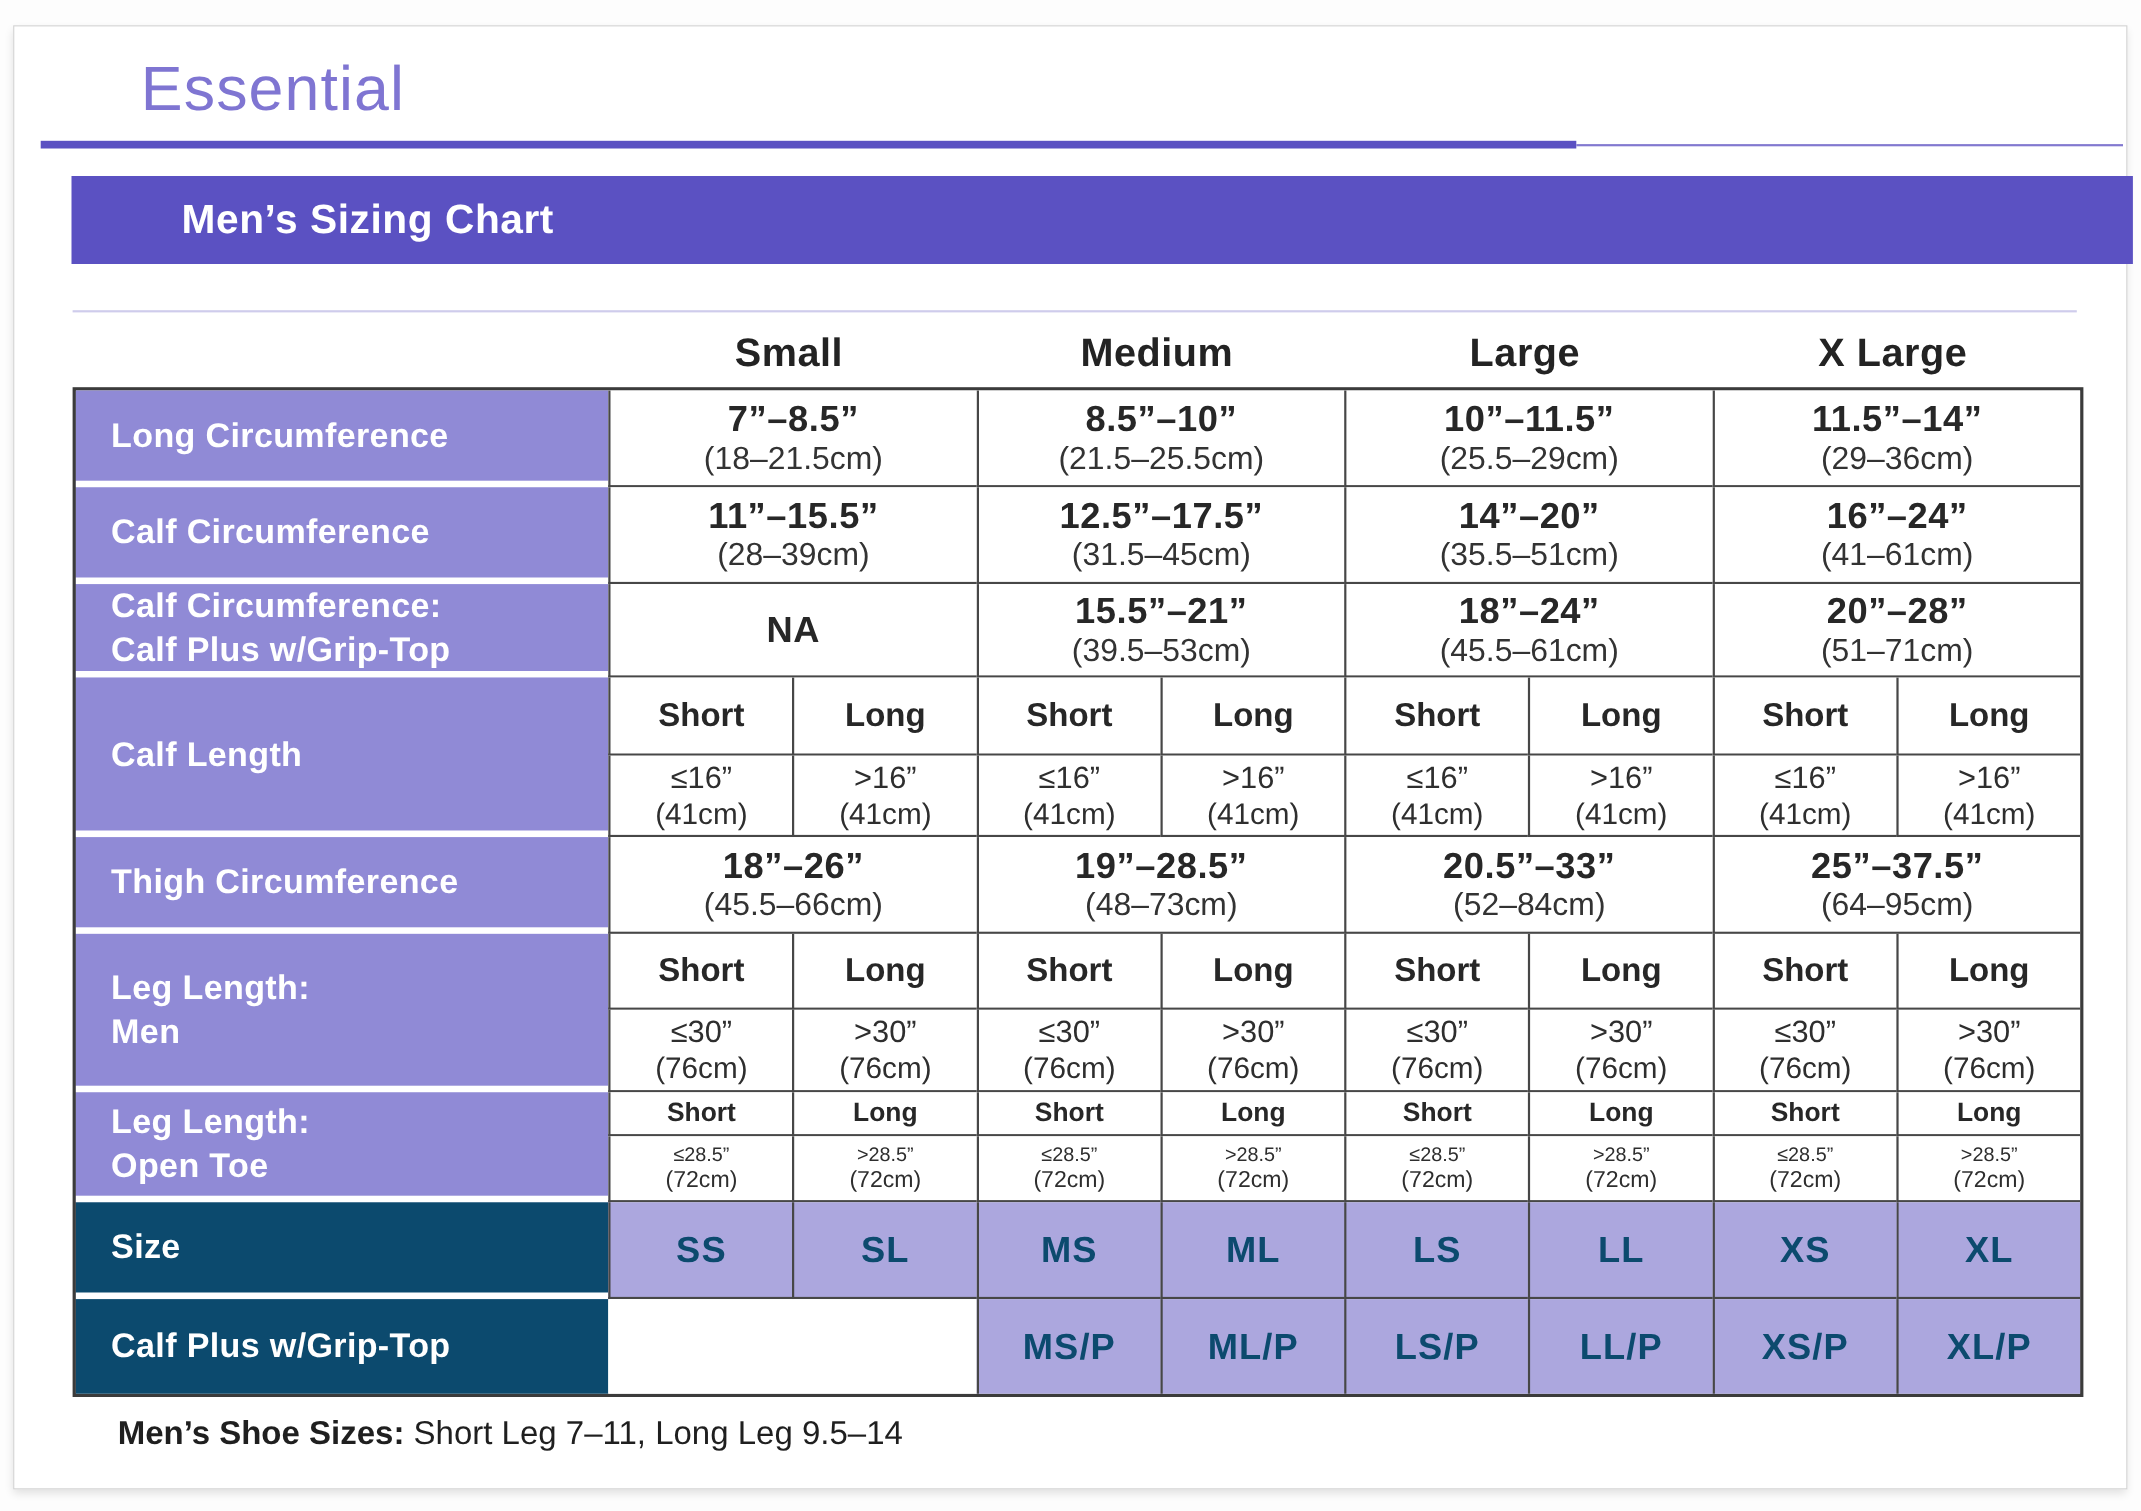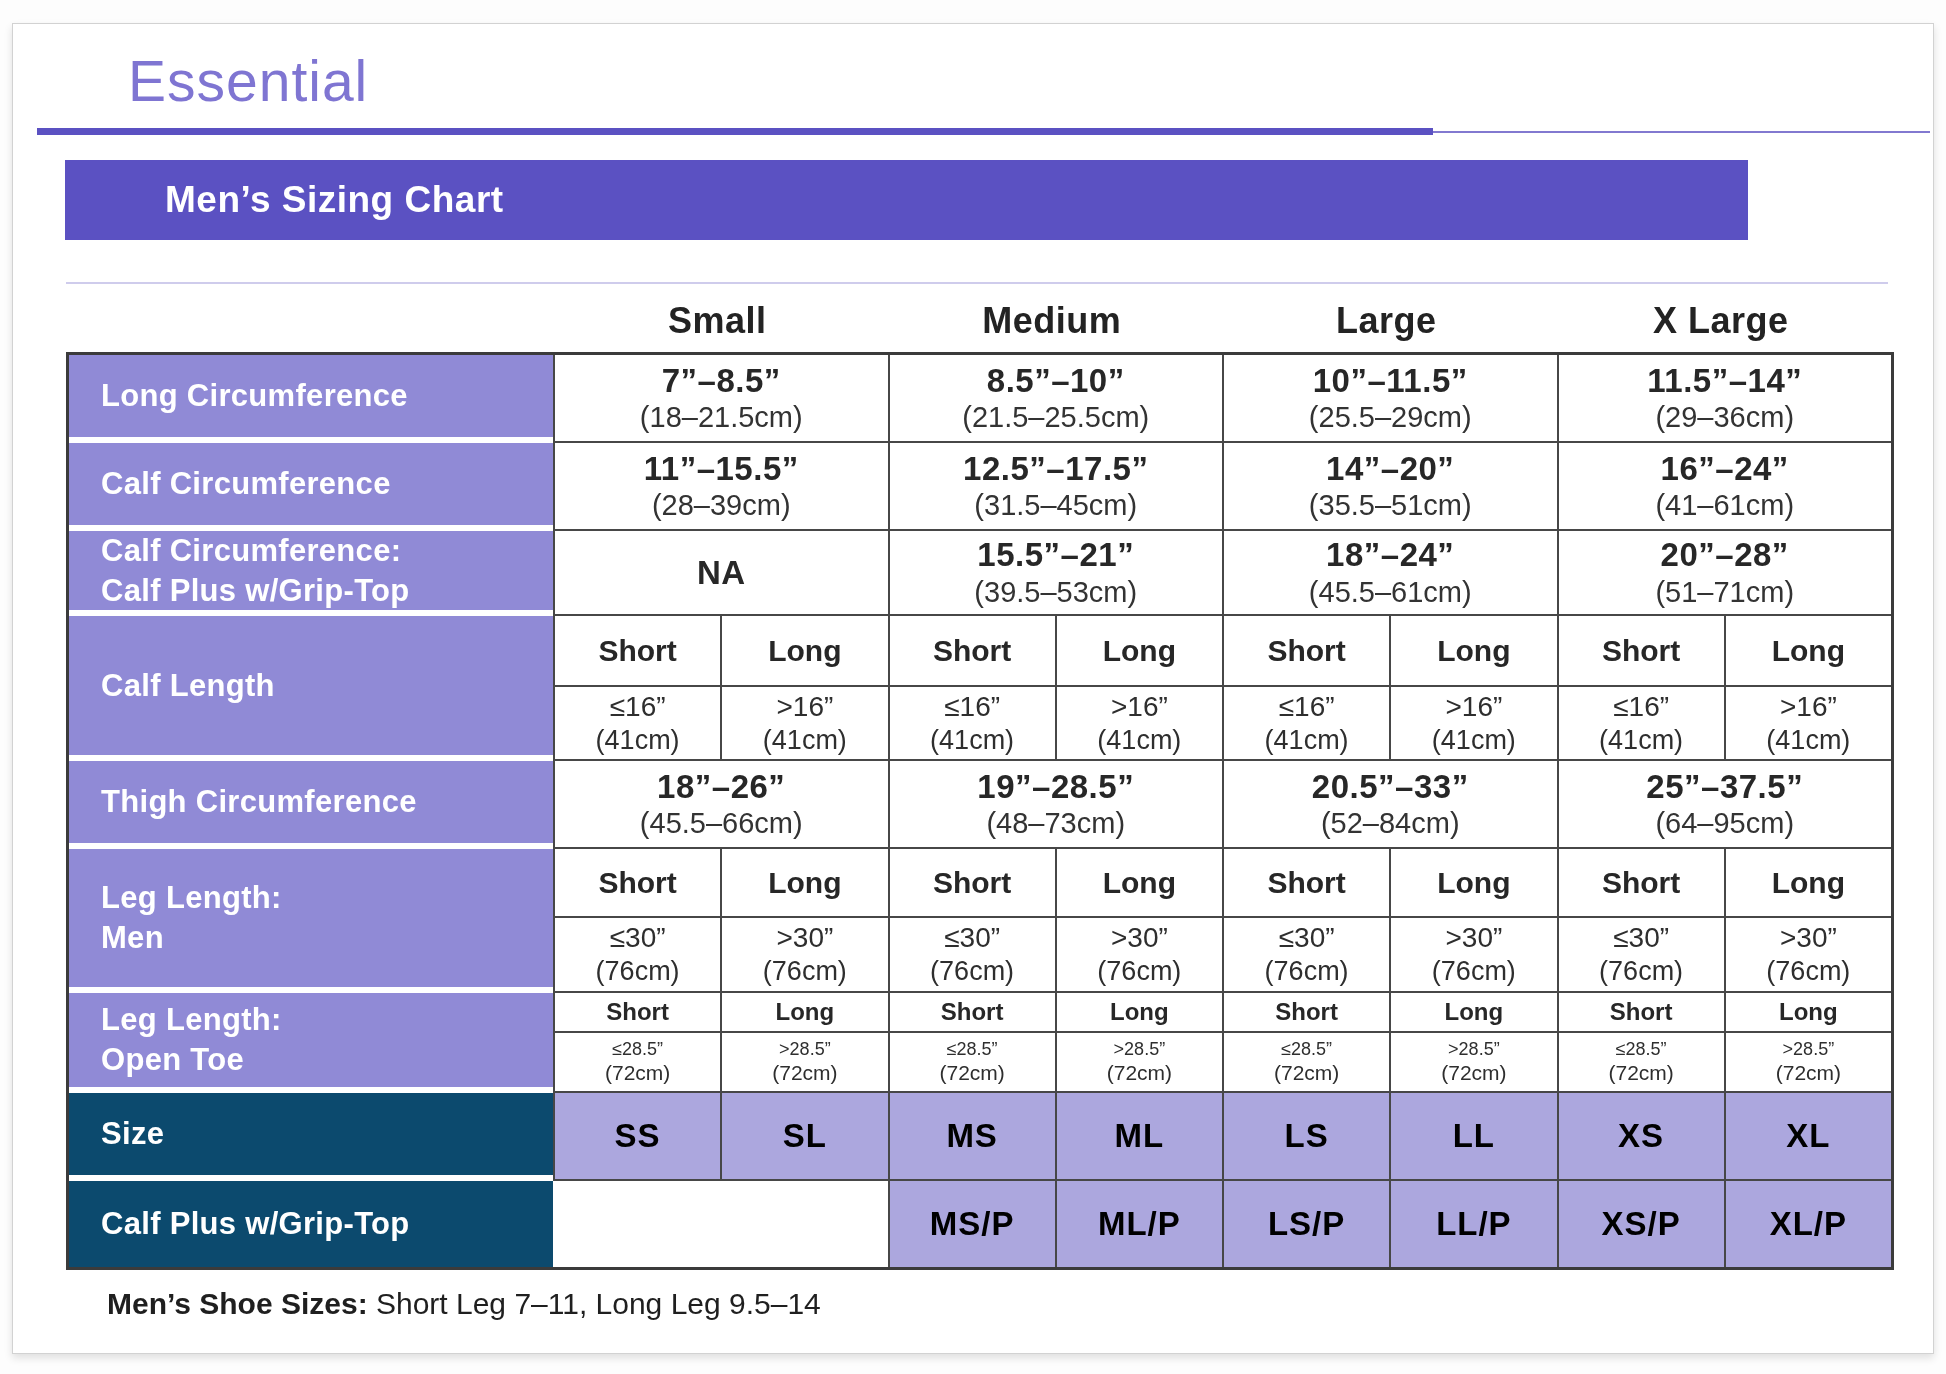--- a/index.html
+++ b/index.html
@@ -11,21 +11,21 @@
   
   .brand{position:absolute;left:128px;top:48px;font-size:57px;font-weight:400;
          color:#7f75d2;letter-spacing:1px;text-align:right;}
   .product{position:absolute;top:52px;right:516px;font-size:51px;color:#5b51c2;white-space:nowrap;}
   .product .p-bold{font-weight:800;letter-spacing:0.5px;}
   .product .p-num{font-weight:300;color:#7f75d2;margin-left:14px;}
   .rule-thick{position:absolute;left:37px;top:128px;width:1396px;height:7px;background:#5b51c2;}
   .rule-thin{position:absolute;left:1433px;top:131px;width:497px;height:2px;background:#8279d0;}
 
   
-  .banner{position:absolute;left:65px;top:160px;width:1683px;height:80px;background:#5b51c2;
+  .banner{position:absolute;left:65px;top:160px;width:1874px;height:80px;background:#5b51c2;
           display:flex;align-items:center;}
   .banner span{color:#ffffff;font-size:37px;font-weight:700;margin-left:100px;letter-spacing:0.5px;}
 
   .sep-line{position:absolute;left:66px;top:282px;width:1822px;height:2px;background:#cfccec;}
 
   
   .colheads{position:absolute;left:550px;top:300px;width:1338px;display:grid;
             grid-template-columns:repeat(4,1fr);}
   .colheads div{text-align:center;font-size:36px;font-weight:700;color:#232323;letter-spacing:0.5px;}
 
@@ -46,21 +46,21 @@
   .dc.nb{border-bottom:none;}
   .dc.noborder{border:none;background:#ffffff;}
   .big{font-size:33px;font-weight:700;color:#272727;letter-spacing:0.5px;line-height:1.2;}
   .cm{font-size:29px;font-weight:400;color:#333333;line-height:1.2;}
   .sub{font-size:30px;font-weight:700;color:#272727;}
   .sv-in{font-size:28px;font-weight:400;color:#2e2e2e;line-height:1.25;}
   .sv-cm{font-size:27px;font-weight:400;color:#2e2e2e;line-height:1.25;}
   .lo .sub{font-size:24px;}
   .lo-in{font-size:18px;font-weight:400;color:#2e2e2e;line-height:1.2;}
   .lo-cm{font-size:21px;font-weight:400;color:#2e2e2e;line-height:1.2;}
-  .sizecell{background:#aca7de;color:#000000;font-size:33px;font-weight:700;letter-spacing:1px;}
+  .sizecell{background:#aca7de;color:#0c4a6e;font-size:33px;font-weight:700;letter-spacing:1px;}
 
   
   .footer{position:absolute;left:107px;top:1287px;font-size:30px;color:#1f1f1f;}
   .footer .fb{font-weight:700;}
 </style>
 </head>
 <body>
 
 <div class="page">
   <div class="card"></div>

